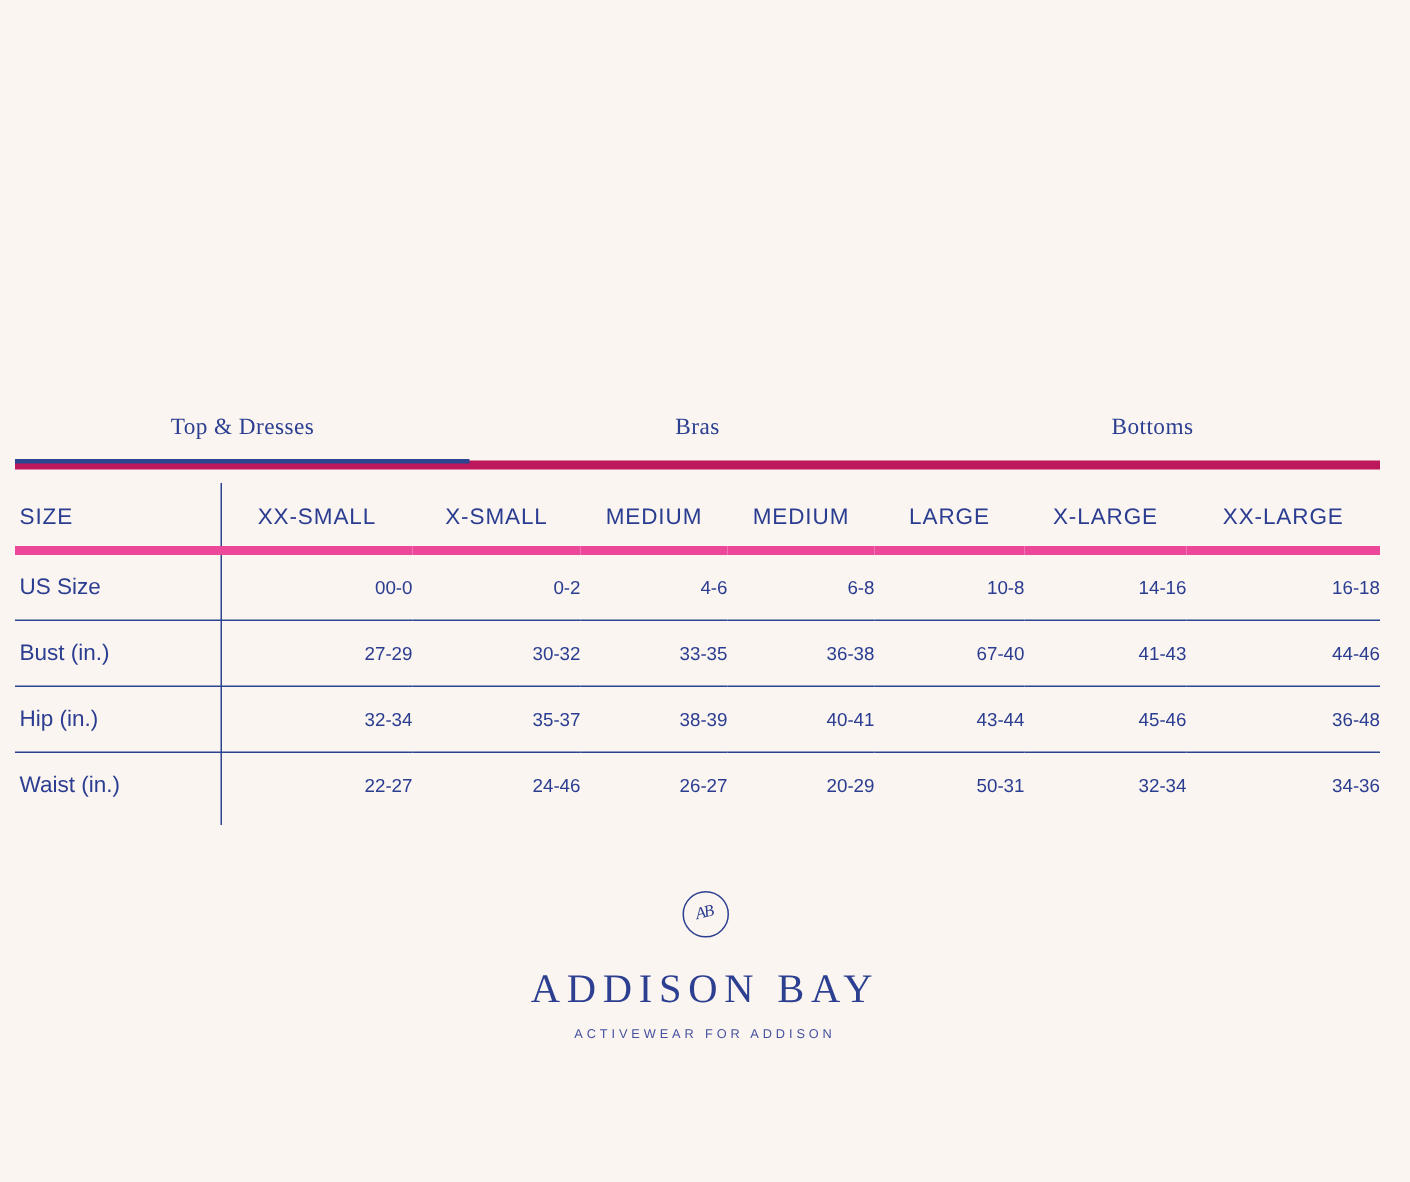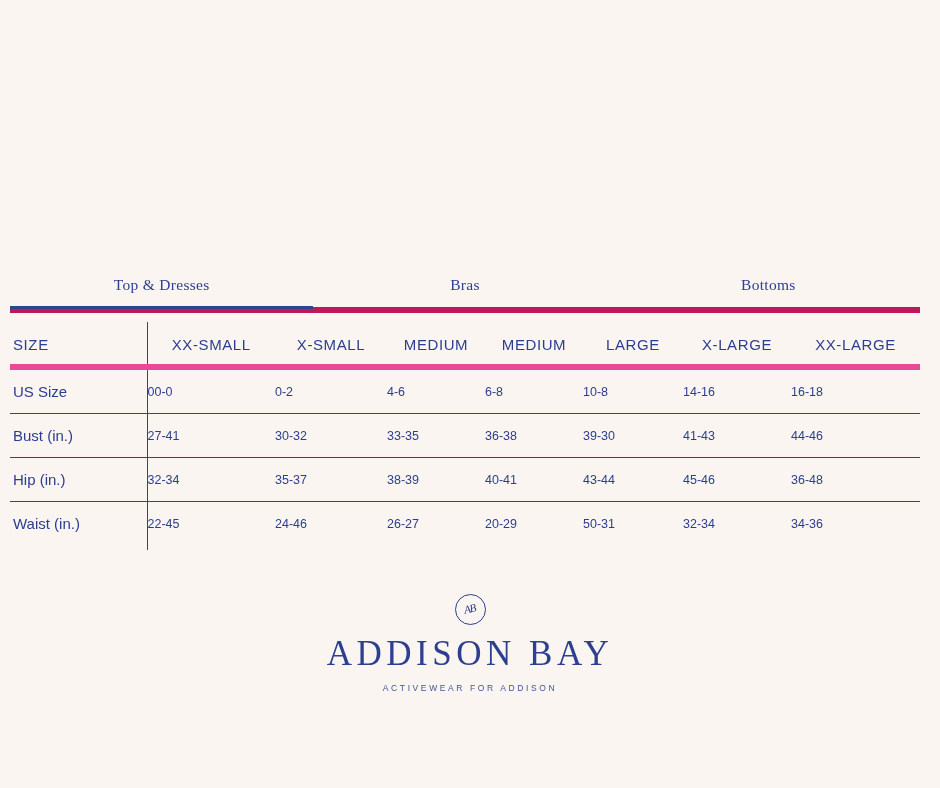--- a/index.html
+++ b/index.html
@@ -65,21 +65,21 @@
     font-size: 15px;
     letter-spacing: 0.6px;
     color: #2b3d90;
     padding: 14px 0 11px 0;
     text-align: center;
     border-bottom: 6px solid #ec4899;
   }
   table.size-chart td {
     font-size: 12.5px;
     color: #2b3d90;
-    text-align: left;
+    text-align: right;
     padding: 13px 0 13px 0;
     border-bottom: 1px solid #2b4590;
   }
   table.size-chart th.label-col,
   table.size-chart td.label-col {
     text-align: left;
     padding-left: 3px;
     border-right: 1px solid #2b4590;
   }
   table.size-chart tr.last-row td {
@@ -113,23 +113,23 @@
     font-family: "Liberation Serif", serif;
     font-style: italic;
     font-size: 11px;
     line-height: 1;
     color: #2c3f90;
     transform: rotate(-14deg) translateY(-0.5px);
     letter-spacing: -1px;
     display: inline-block;
   }
   .brand-wordmark {
-    margin-top: 9px;
+    margin-top: 19px;
     font-family: "Liberation Serif", serif;
-    font-size: 35px;
+    font-size: 27px;
     letter-spacing: 4.5px;
     color: #2c3f90;
     white-space: nowrap;
   }
   .brand-tagline {
     margin-top: 9px;
     font-size: 8.5px;
     letter-spacing: 2.6px;
     color: #45519e;
     white-space: nowrap;
@@ -181,41 +181,41 @@
         <td>00-0</td>
         <td>0-2</td>
         <td>4-6</td>
         <td>6-8</td>
         <td>10-8</td>
         <td>14-16</td>
         <td>16-18</td>
       </tr>
       <tr>
         <td class="label-col">Bust (in.)</td>
-        <td>27-41</td>
+        <td>27-29</td>
         <td>30-32</td>
         <td>33-35</td>
         <td>36-38</td>
-        <td>39-30</td>
+        <td>67-40</td>
         <td>41-43</td>
         <td>44-46</td>
       </tr>
       <tr>
         <td class="label-col">Hip (in.)</td>
         <td>32-34</td>
         <td>35-37</td>
         <td>38-39</td>
         <td>40-41</td>
         <td>43-44</td>
         <td>45-46</td>
         <td>36-48</td>
       </tr>
       <tr class="last-row">
         <td class="label-col">Waist (in.)</td>
-        <td>22-45</td>
+        <td>22-27</td>
         <td>24-46</td>
         <td>26-27</td>
         <td>20-29</td>
         <td>50-31</td>
         <td>32-34</td>
         <td>34-36</td>
       </tr>
     </tbody>
   </table>
 

